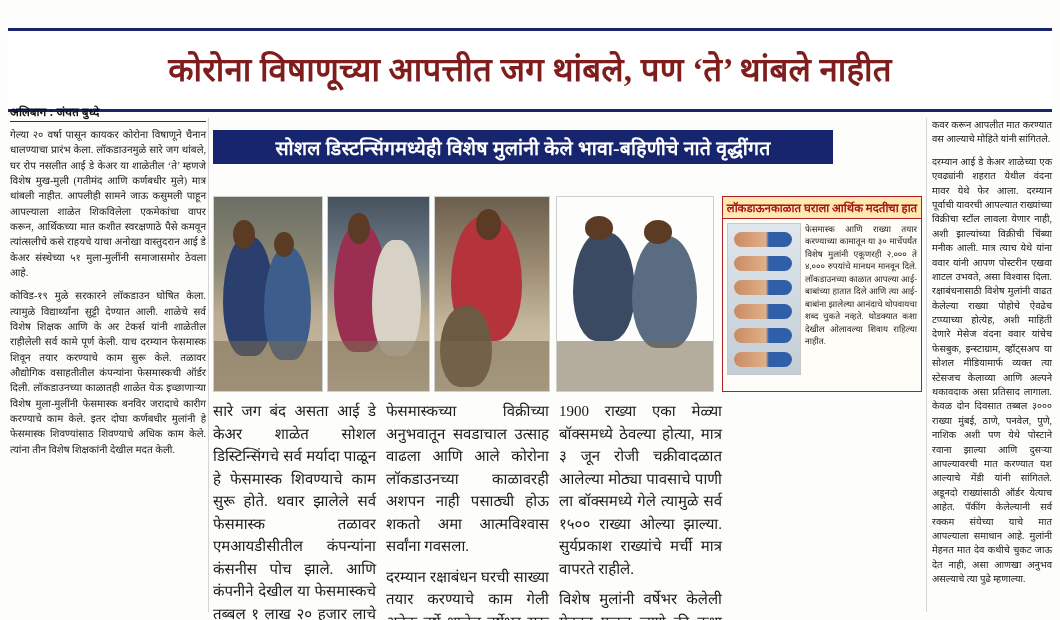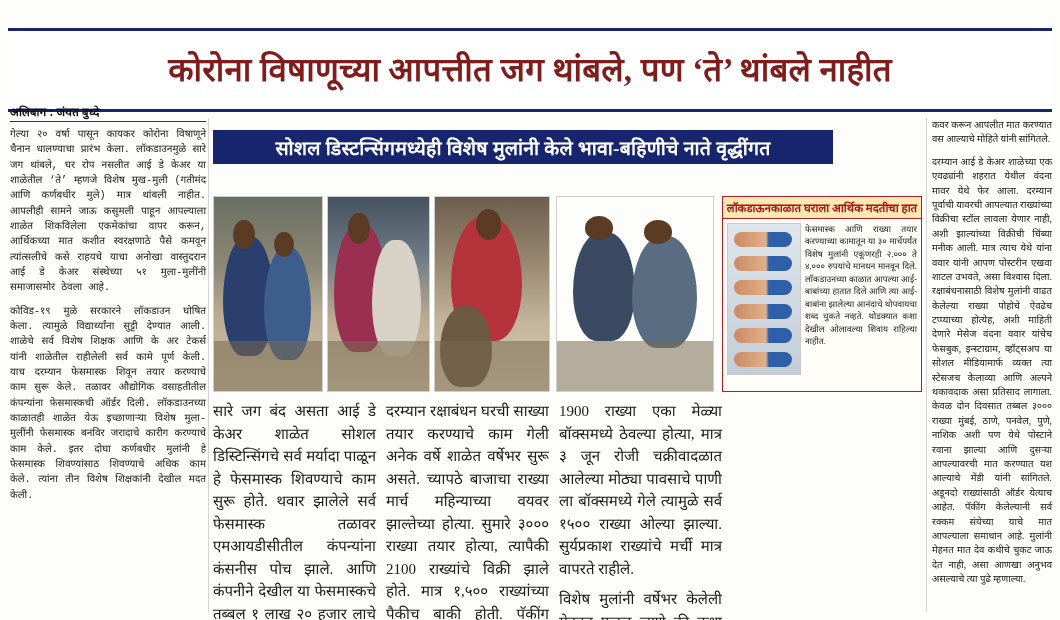--- a/index.html
+++ b/index.html
@@ -187,21 +187,21 @@
     left: 213px;
     top: 400px;
     width: 709px;
     height: 212px;
     display: flex;
     gap: 10px;
   }
   .col { width: 163px; }
   .col .body-text { font-size: 15px; line-height: 1.5; }
   
-  .byline-col .body-text { font-size: 10.1px; font-family: Liberation Mono, monospace; }
+  .byline-col .body-text { font-size: 10.1px; }
   
   .right-col {
     position: absolute;
     left: 932px;
     top: 118px;
     width: 120px;
     height: 494px;
   }
   .right-col .body-text { font-size: 9.6px; line-height: 1.5; }
   
@@ -284,20 +284,21 @@
   </div>
 
   <div class="cols">
     <div class="col">
       <div class="body-text">
         <p>सारे जग बंद असता आई डे केअर शाळेत सोशल डिस्टिन्सिंगचे सर्व मर्यादा पाळून हे फेसमास्क शिवण्याचे काम सुरू होते. थवार झालेले सर्व फेसमास्क तळावर एमआयडीसीतील कंपन्यांना कंसनीस पोच झाले. आणि कंपनीने देखील या फेसमास्कचे तब्बल १ लाख २० हजार लाचे तरकाळ शाळेला जमा केले. आणि त्यातुनच विशेष शिक्षक आणि विशेष विद्यार्थ्यांना मदत बंद असतानाही मानधन देऊ शकतु होऊ शकतील अशी माहिती आई डे केअर शाळेच्या संचालिका स्वाती मोढीये यांनी ‘दै. पुढारी’ शी बोलताना दिली.</p>
       </div>
     </div>
     <div class="col">
       <div class="body-text">
+        <p>फेसमास्कच्या विक्रीच्या अनुभवातून सवडाचाल उत्साह वाढला आणि आले कोरोना लॉकडाउनच्या काळावरही अशपन नाही पसाठ्यी होऊ शकतो अमा आत्मविश्वास सर्वांना गवसला.</p>
         <p>दरम्यान रक्षाबंधन घरची साख्या तयार करण्याचे काम गेली अनेक वर्षे शाळेत वर्षेभर सुरू असते. च्यापठे बाजाचा राख्या मार्च महिन्याच्या वयवर झाल्तेच्या होत्या. सुमारे ३००० राख्या तयार होत्या, त्यापैकी 2100 राख्यांचे विक्री झाले होते. मात्र १,५०० राख्यांच्या पैकीच बाकी होती. पॅकींग बाकी असलेल्या</p>
       </div>
     </div>
     <div class="col">
       <div class="body-text">
         <p>1900 राख्या एका मेळ्या बॉक्समध्ये ठेवल्या होत्या, मात्र ३ जून रोजी चक्रीवादळात आलेल्या मोठ्या पावसाचे पाणी ला बॉक्समध्ये गेले त्यामुळे सर्व १५०० राख्या ओल्या झाल्या. सुर्यप्रकाश राख्यांचे मर्ची मात्र वापरते राहीले.</p>
         <p>विशेष मुलांनी वर्षेभर केलेली मेहनत फुकट जाणे की कधा असे वाटत होते. मात्र मिश्रा पाटील, अनिता जाधव, सिध्दांत माने, शिल्पा पाटील, संदीप म्हात्रे, शिवानी जाधव आणि अश्विनी चौटीए या सर्व विशेष शिक्षकांनी सर्व कामगारांनी नीट वर्गीकरण (सॉर्टींग) केली, आणि त्यातुनच पुन्हा १,५०० राख्या</p>
       </div>
     </div>
   </div>

